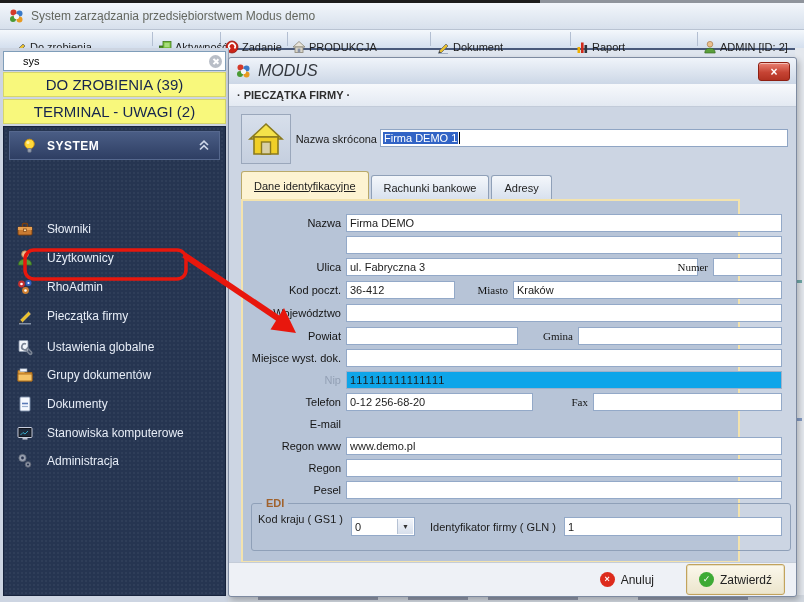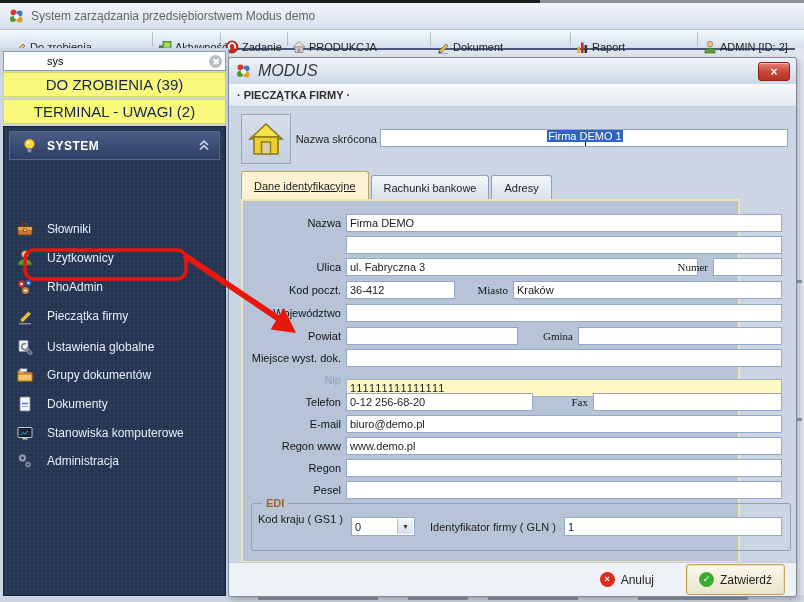--- a/index.html
+++ b/index.html
@@ -20,21 +20,21 @@
     background:linear-gradient(#f4f8fc,#d4dfee);border-bottom:2px solid #49597a;}
   .menu-item{position:absolute;top:8px;height:18px;display:flex;align-items:center;gap:3px;
     color:#1e1e1e;font-size:11px;cursor:default;}
   .menu-item svg{flex:0 0 auto;}
   .msep{position:absolute;top:2px;width:1px;height:14px;background:#b3bfd2;}
   
   .sidebar{position:absolute;left:0;top:48px;width:228px;height:554px;background:#cdd5e2;
     border-right:1px solid #9aa5b6;}
   .search-wrap{position:absolute;left:3px;top:3px;width:221px;height:18px;background:#fff;
     border:1px solid #7f9db9;display:flex;align-items:center;}
-  .search-text{flex:1;padding-left:3px;font-size:11px;color:#000;margin-left:40px;}
+  .search-text{flex:1;padding-left:19px;font-size:11px;color:#000;}
   .search-clear{width:13px;height:13px;border-radius:50%;background:#b9bec7;margin-right:3px;
     position:relative;flex:0 0 auto;}
   .search-clear::before,.search-clear::after{content:"";position:absolute;left:6px;top:3px;
     width:1.6px;height:7px;background:#fff;}
   .search-clear::before{transform:rotate(45deg);}
   .search-clear::after{transform:rotate(-45deg);}
   .ybtn{position:absolute;left:3px;width:221px;height:23px;background:#f8f87c;
     border:1px solid #d6d66a;display:flex;align-items:center;justify-content:center;
     color:#16254e;font-size:15px;}
   .navy{position:absolute;left:3px;top:78px;width:221px;height:468px;background:#263551;
@@ -69,39 +69,39 @@
     box-shadow:inset 0 1px 0 rgba(255,255,255,.5);line-height:1;}
   .dlg-header{position:absolute;left:0;top:26px;width:100%;height:22px;
     background:linear-gradient(#f7f9fc,#e3e9f2);border-bottom:1px solid #c2cbd9;
     display:flex;align-items:center;font-weight:bold;color:#2e2e2e;}
   .dlg-header span{margin-left:8px;}
   .house-btn{position:absolute;left:12px;top:56px;width:48px;height:48px;border:1px solid #9aa7bb;
     background:linear-gradient(#d7dfeb,#c5cfdf);display:flex;align-items:center;justify-content:center;}
   .shortname-label{position:absolute;left:66px;top:72px;width:82px;height:18px;display:flex;
     align-items:center;justify-content:flex-end;}
   .shortname-input{position:absolute;left:151px;top:71px;width:408px;height:18px;background:#fff;
-    border:1px solid #8fa5c4;display:flex;align-items:center;padding-left:2px;box-sizing:border-box;flex-direction:column;}
+    border:1px solid #8fa5c4;display:flex;align-items:center;padding-left:2px;box-sizing:border-box;}
   .shortname-input .sel{background:#3163c5;color:#fff;padding:0 1px;}
   .caret{display:inline-block;width:1px;height:12px;background:#000;margin-left:1px;}
   
   .tabs{position:absolute;left:12px;top:114px;height:27px;display:flex;align-items:flex-end;gap:2px;}
   .tab{height:23px;display:flex;align-items:center;padding:0 12px;
     background:linear-gradient(#f4f7fb,#d8e1ee);border:1px solid #8fa0b8;border-bottom:none;
     border-radius:3px 3px 0 0;color:#1e1e1e;}
   .tab.active{height:27px;background:#fdf3d2;border-color:#b9a96a;font-size:11px;text-decoration:underline;}
   .panel{position:absolute;left:12px;top:141px;width:499px;height:364px;background:#b7c4d7;
     border:2px solid #f3e3ae;box-sizing:border-box;}
   .frow{position:absolute;left:0;width:546px;height:18px;}
   .flabel{position:absolute;left:0;top:0;width:98px;height:18px;display:flex;align-items:center;
     justify-content:flex-end;color:#141414;}
   .flabel.dis{color:#93a0b5;}
   .finput{position:absolute;top:0;height:18px;background:#fff;border:1px solid #93a9c8;
     box-sizing:border-box;display:flex;align-items:center;padding-left:3px;overflow:hidden;
     white-space:nowrap;}
-  .finput.dis{background:#fef9c3;border-color:#9fb0c9;letter-spacing:1px;margin-top:8px;}
+  .finput.dis{background:#0ea5e9;border-color:#9fb0c9;letter-spacing:1px;}
   .sublabel{position:absolute;top:0;height:18px;display:flex;align-items:center;
     justify-content:flex-end;color:#141414;font-family:Liberation Serif, serif;}
   
   .edi{position:absolute;left:8px;top:302px;width:538px;height:46px;border:1px solid #8fa0b8;
     border-radius:3px;}
   .edi-legend{position:absolute;left:10px;top:-7px;background:#b7c4d7;padding:0 4px;
     color:#a0622d;font-weight:bold;}
   .edi .flabel1{position:absolute;left:6px;top:6px;height:18px;display:flex;align-items:center;}
   .edi-select{position:absolute;left:99px;top:13px;width:64px;height:19px;background:#fff;
     border:1px solid #93a9c8;box-sizing:border-box;display:flex;align-items:center;padding-left:3px;}
@@ -433,21 +433,20 @@
 
       <div class="frow" style="top:192px">
         <span class="flabel">Telefon</span>
         <div class="finput" style="left:103px;width:187px">0-12 256-68-20</div>
         <span class="sublabel" style="left:295px;width:50px">Fax</span>
         <div class="finput" style="left:350px;width:189px"></div>
       </div>
 
       <div class="frow" style="top:214px">
         <span class="flabel">E-mail</span>
-        <div class="finput" style="left:103px;width:436px">biuro@demo.pl</div>
       </div>
 
       <div class="frow" style="top:236px">
         <span class="flabel">Regon www</span>
         <div class="finput" style="left:103px;width:436px">www.demo.pl</div>
       </div>
 
       <div class="frow" style="top:258px">
         <span class="flabel">Regon</span>
         <div class="finput" style="left:103px;width:436px"></div>

